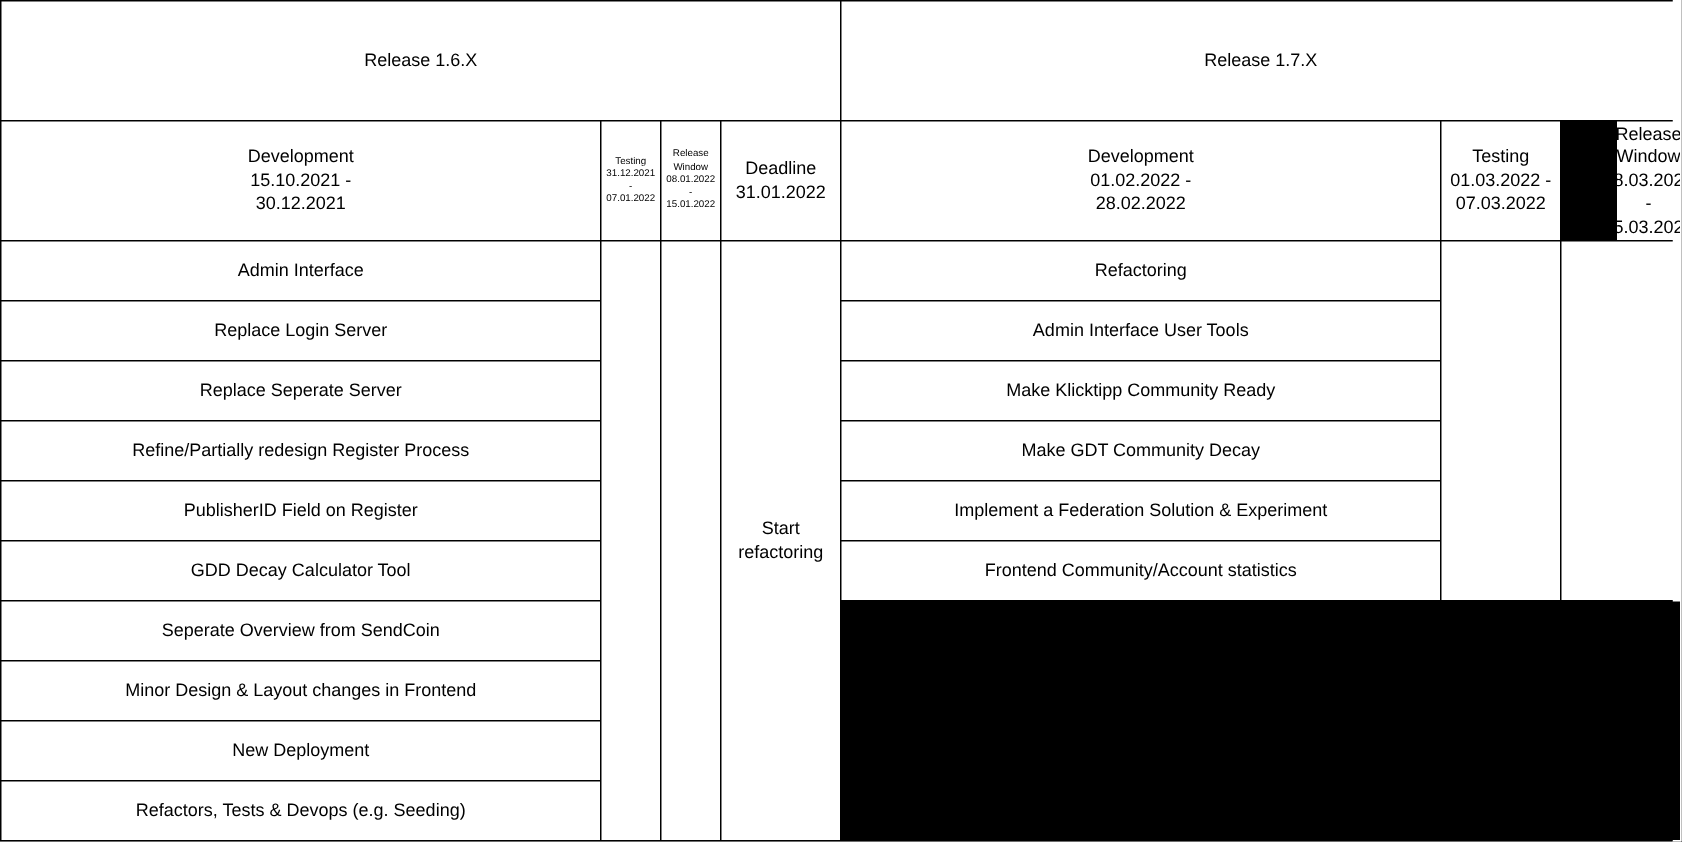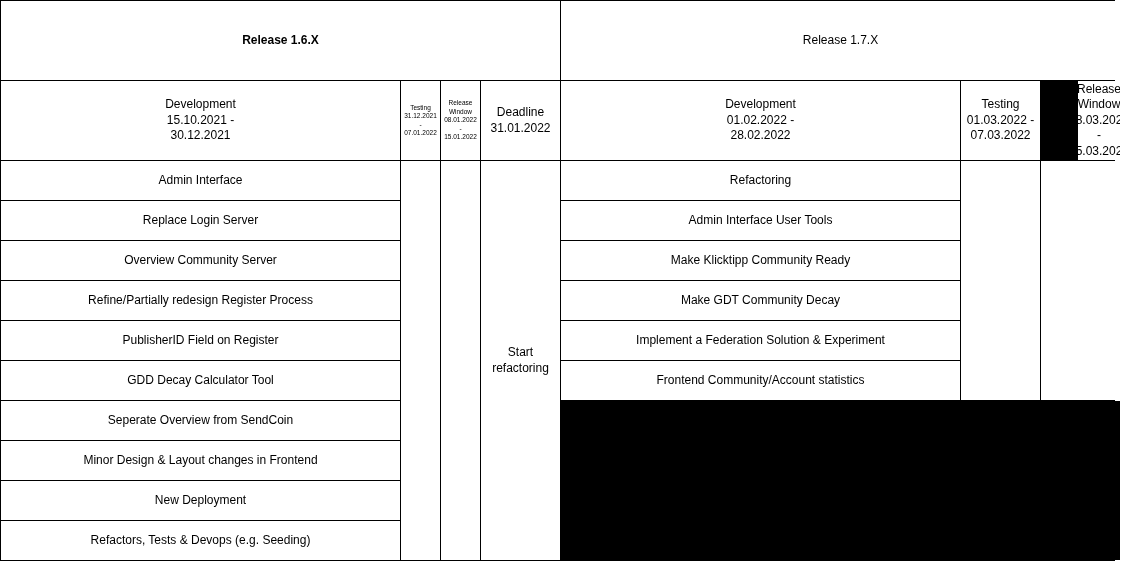--- a/index.html
+++ b/index.html
@@ -33,21 +33,21 @@
   }
   .cell.tiny {
     font-size: 6.5px;
     line-height: 1.3;
   }
   .cell.black {
     background: #000000;
   }
 
   
-  .t16   { grid-column: 1 / 5;  grid-row: 1; font-weight: bold; }
+  .t16   { grid-column: 1 / 5;  grid-row: 1; }
   .t17   { grid-column: 5 / 8;  grid-row: 1; }
   .hDevL { grid-column: 1;      grid-row: 2; }
   .hTesL { grid-column: 2;      grid-row: 2; }
   .hRwL  { grid-column: 3;      grid-row: 2; }
   .hDl   { grid-column: 4;      grid-row: 2; }
   .hDevR { grid-column: 5;      grid-row: 2; }
   .hTesR { grid-column: 6;      grid-row: 2; }
   .hRwR  { grid-column: 7;      grid-row: 2; margin-left: 37px; }
 
   .lTask { grid-column: 1; }
@@ -87,21 +87,21 @@
   <div class="cell hTesR">Testing
 01.03.2022 -
 07.03.2022</div>
   <div class="cell hRwR">Release
 Window
 08.03.2022 -
 15.03.2022</div>
 
   <div class="cell lTask" style="grid-row:4">Replace Login Server</div>
   <div class="cell lTask" style="grid-row:3">Admin Interface</div>
-  <div class="cell lTask" style="grid-row:5">Overview Community Server</div>
+  <div class="cell lTask" style="grid-row:5">Replace Seperate Server</div>
   <div class="cell lTask" style="grid-row:6">Refine/Partially redesign Register Process</div>
   <div class="cell lTask" style="grid-row:7">PublisherID Field on Register</div>
   <div class="cell lTask" style="grid-row:8">GDD Decay Calculator Tool</div>
   <div class="cell lTask" style="grid-row:9">Seperate Overview from SendCoin</div>
   <div class="cell lTask" style="grid-row:10">Minor Design &amp; Layout changes in Frontend</div>
   <div class="cell lTask" style="grid-row:11">New Deployment</div>
   <div class="cell lTask" style="grid-row:12">Refactors, Tests &amp; Devops (e.g. Seeding)</div>
 
   <div class="cell colTesL"></div>
   <div class="cell colRwL"></div>

